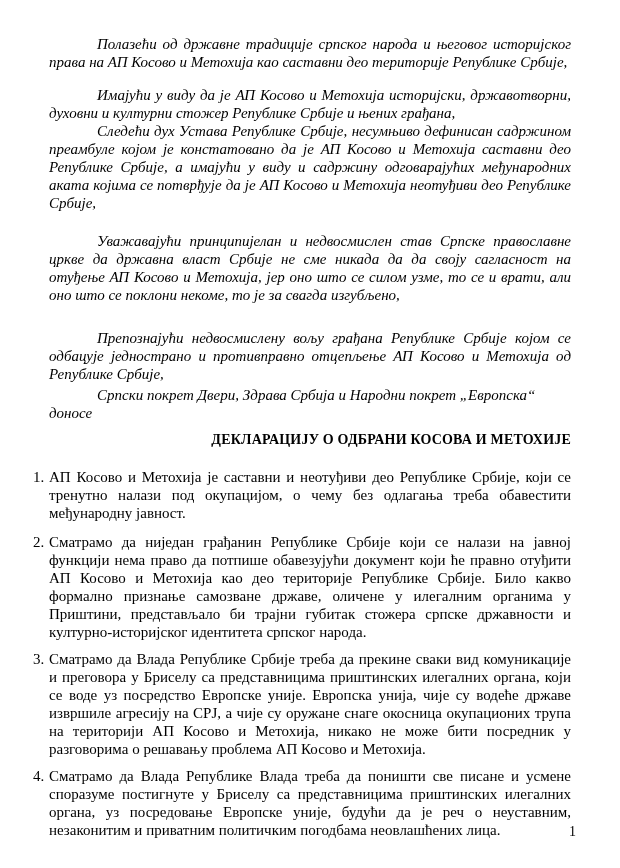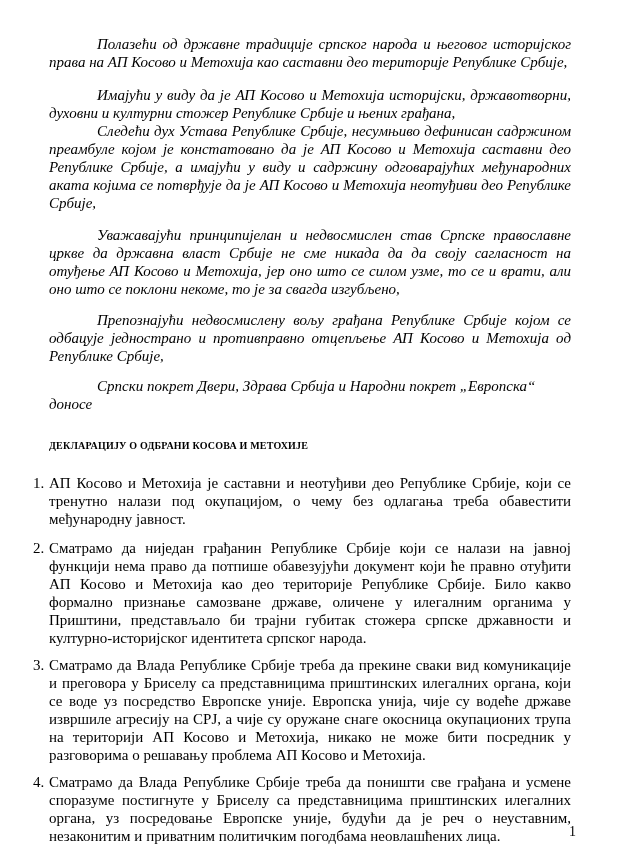--- a/index.html
+++ b/index.html
@@ -22,31 +22,31 @@
   }
   .preamble p {
     font-style: italic;
     font-size: 15px;
     line-height: 18px;
     text-align: justify;
     text-indent: 48px;
   }
   .preamble .p1 { margin-bottom: 15px; }
   .preamble .p2 { margin-bottom: 0; }
-  .preamble .p3 { margin-bottom: 14px; }
-  .preamble .p4 { margin-bottom: 13px; }
-  .preamble .p5 { margin-bottom: 12px; }
+  .preamble .p3 { margin-bottom: 20px; }
+  .preamble .p4 { margin-bottom: 25px; }
+  .preamble .p5 { margin-bottom: 3px; }
   .preamble .org-line { margin-bottom: 0; text-align: left; }
   .doc-heading {
-    margin-top: 23px;
+    margin-top: 8px;
     margin-bottom: 19px;
-    font-size: 10px;
+    font-size: 14px;
     line-height: 19px;
     font-weight: bold;
-    text-align: left;
+    text-align: right;
     letter-spacing: 0.2px;
   }
   .list .item {
     position: relative;
     font-size: 15px;
     line-height: 18px;
     text-align: justify;
   }
   .list .item-1 { margin-bottom: 11px; }
   .list .item-2 { margin-bottom: 9px; }
@@ -91,20 +91,20 @@
       <div class="item item-2">
         <span class="item-num">2.</span>
         <span class="item-text">Сматрамо да ниједан грађанин Републике Србије који се налази на јавној функцији нема право да потпише обавезујући документ који ће правно отуђити АП Косово и Метохија као део територије Републике Србије. Било какво формално признање самозване државе, оличене у илегалним органима у Приштини, представљало би трајни губитак стожера српске државности и културно-историјског идентитета српског народа.</span>
       </div>
       <div class="item item-3">
         <span class="item-num">3.</span>
         <span class="item-text">Сматрамо да Влада Републике Србије треба да прекине сваки вид комуникације и преговора у Бриселу са представницима приштинских илегалних органа, који се воде уз посредство Европске уније. Европска унија, чије су водеће државе извршиле агресију на СРЈ, а чије су оружане снаге окосница окупационих трупа на територији АП Косово и Метохија, никако не може бити посредник у разговорима о решавању проблема АП Косово и Метохија.</span>
       </div>
       <div class="item item-4">
         <span class="item-num">4.</span>
-        <span class="item-text">Сматрамо да Влада Републике Србије треба да поништи све грађана и усмене споразуме постигнуте у Бриселу са представницима приштинских илегалних органа, уз посредовање Европске уније, будући да је реч о неуставним, незаконитим и приватним политичким погодбама неовлашћених лица.</span>
+        <span class="item-text">Сматрамо да Влада Републике Влада треба да поништи све писане и усмене споразуме постигнуте у Бриселу са представницима приштинских илегалних органа, уз посредовање Европске уније, будући да је реч о неуставним, незаконитим и приватним политичким погодбама неовлашћених лица.</span>
       </div>
     </div>
 
   </div>
 
   <div class="page-number">1</div>
 </div>
 
 </body></html>

